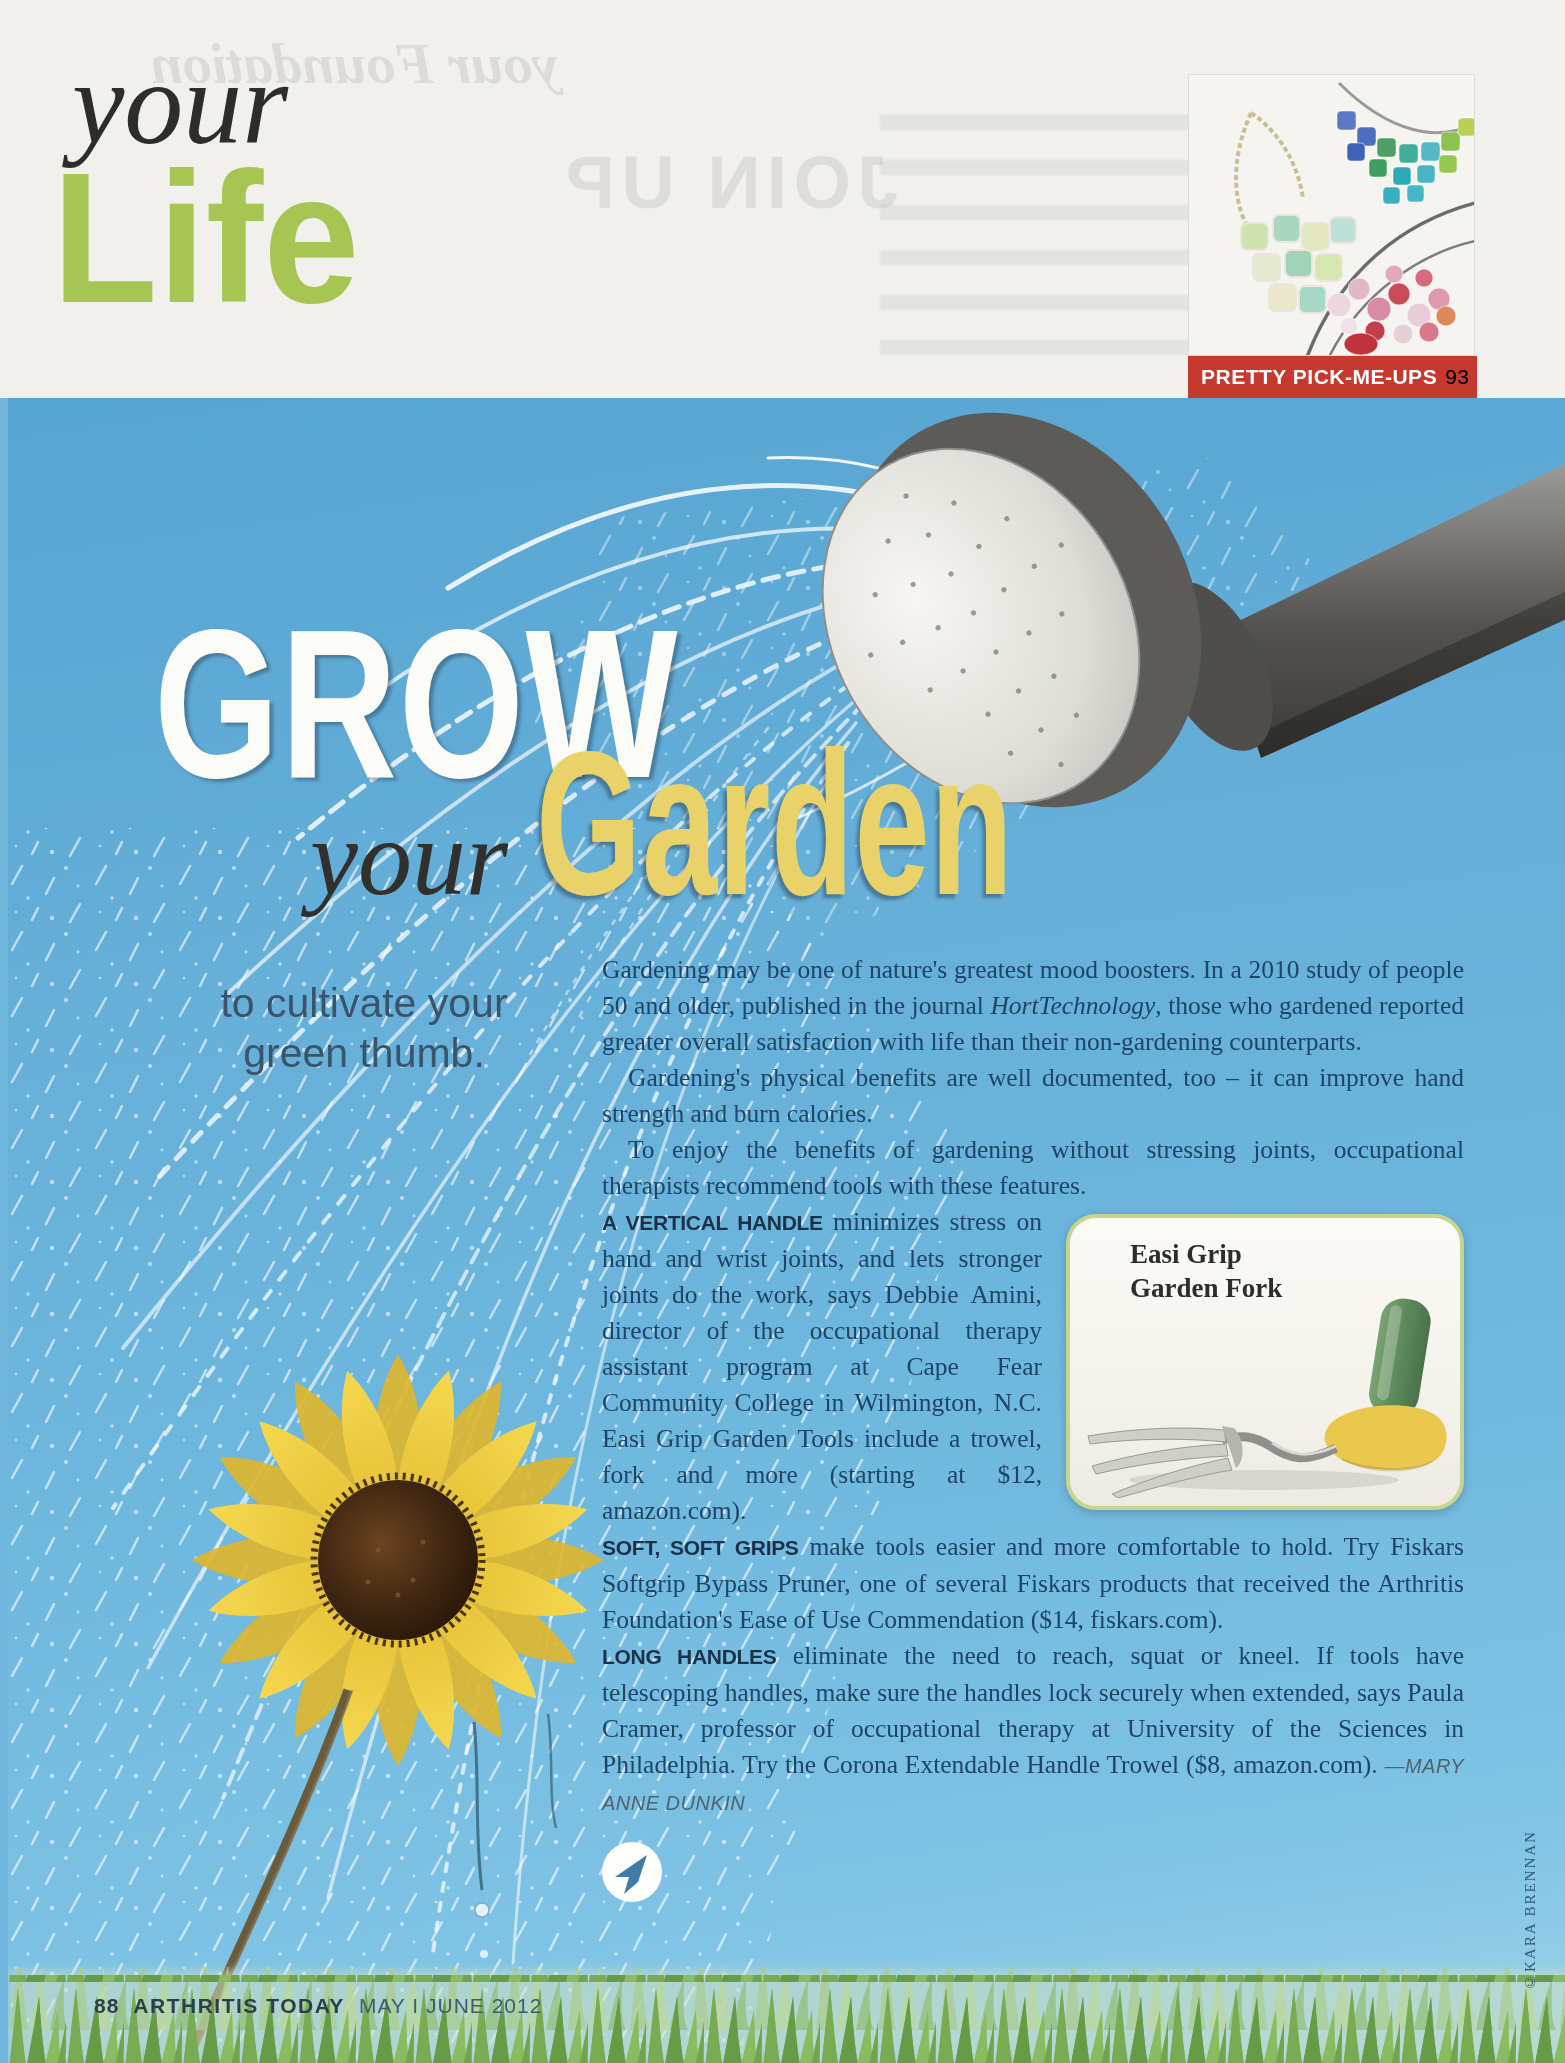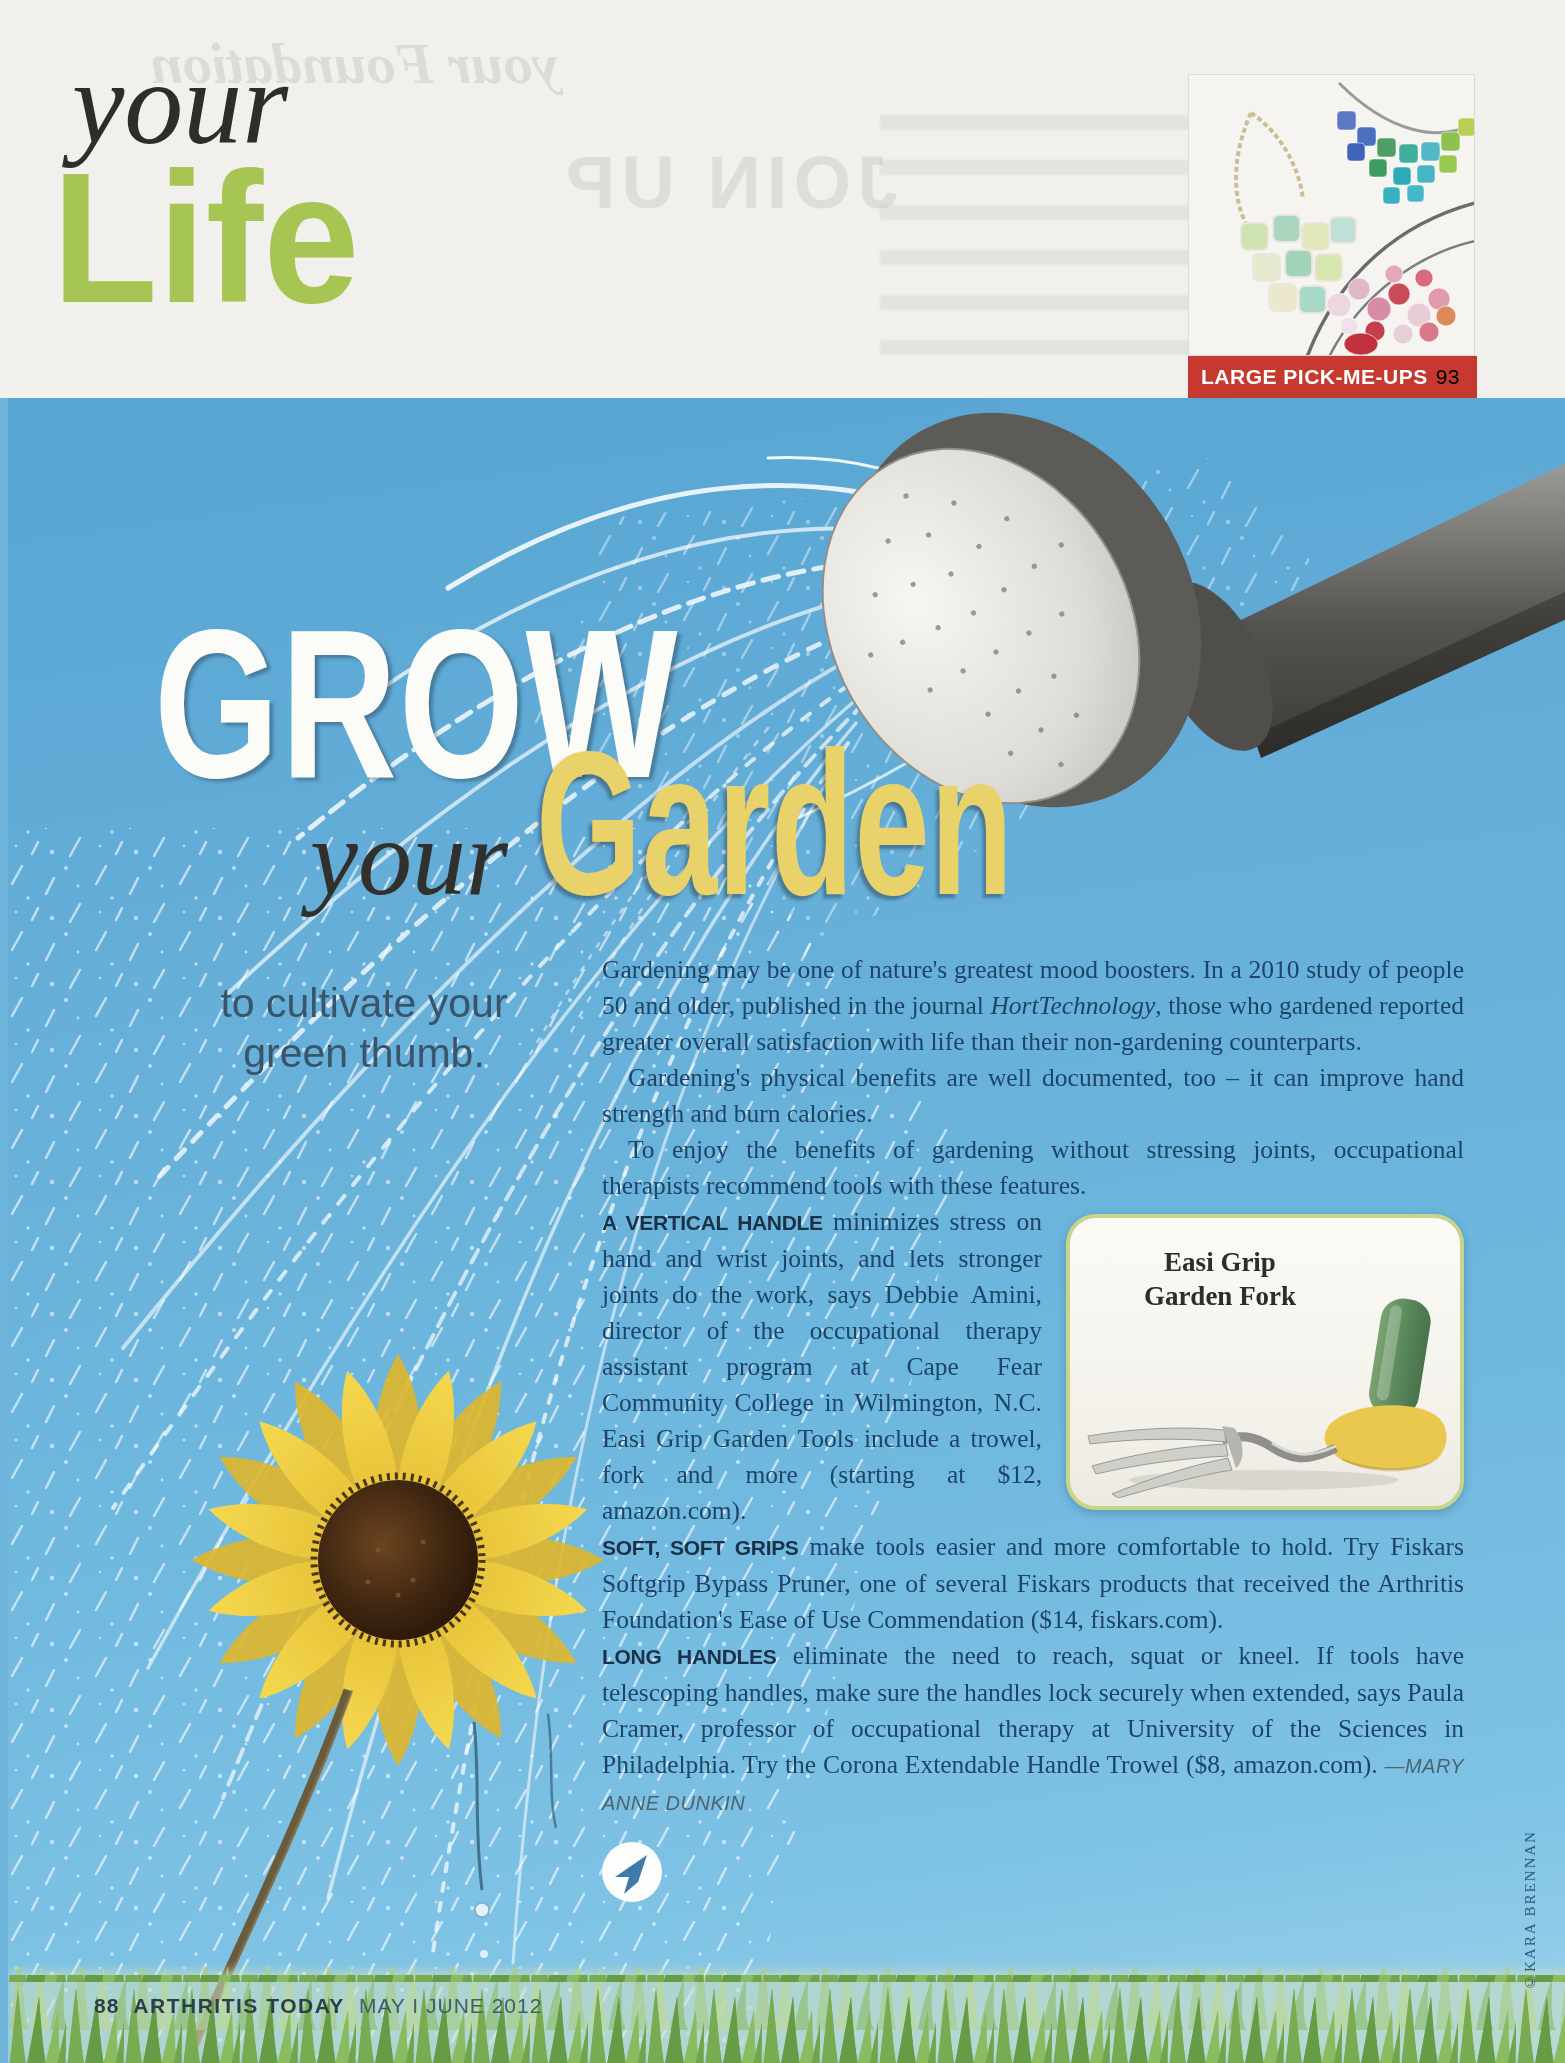--- a/index.html
+++ b/index.html
@@ -55,21 +55,21 @@
   .article p.ind{text-indent:26px;}
   .flabel{font-family:"Liberation Sans",sans-serif;font-weight:bold;font-size:21px;
       color:#1b3049;letter-spacing:-.3px;}
   .byline{font-family:"Liberation Sans",sans-serif;font-style:italic;font-size:20px;
       color:#4e6370;letter-spacing:.5px;}
 
   .product-box{float:right;width:398px;height:296px;margin:10px 0 8px 24px;
       border-radius:30px;border:4px solid #c6d58b;box-sizing:border-box;
       background:linear-gradient(180deg,#fbfaf6 0%,#f3f1ea 70%,#eceae2 100%);
       box-shadow:0 3px 8px rgba(20,40,60,.25);position:relative;}
-  .pb-label{position:absolute;left:60px;top:28px;width:180px;text-align:center;
+  .pb-label{position:absolute;left:60px;top:20px;width:180px;
       font-weight:bold;font-size:27px;line-height:1.25;color:#2d2d2b;text-indent:0;}
   .pb-label span{display:block;}
   .pb-art{position:absolute;left:4px;bottom:8px;}
 
   .tip{position:absolute;left:592px;top:1442px;display:flex;gap:18px;align-items:flex-start;}
   .tip-text{font-size:28px;line-height:1.35;color:#2c4d63;}
   .tip-text span{display:block;}
   .tip-link{font-weight:bold;display:inline !important;}
 
   .footer{position:absolute;left:86px;top:1596px;font-size:21px;color:#2c3f49;white-space:pre;}
@@ -143,21 +143,21 @@
             <circle cx="214" cy="259" r="10" fill="#e5d0d8"></circle>
             <circle cx="240" cy="257" r="10" fill="#d87888"></circle>
             <circle cx="160" cy="251" r="9" fill="#f0e2e8"></circle>
             <circle cx="205" cy="199" r="9" fill="#e2a9bb"></circle>
             <circle cx="235" cy="203" r="9" fill="#d96a7e"></circle>
             <circle cx="257" cy="241" r="10" fill="#dd8a58"></circle>
             <ellipse cx="172" cy="269" rx="17" ry="11" fill="#c0333e"></ellipse>
           </g>
         </svg>
       </div>
-      <div class="promo-banner"><span>LARGE PICK-ME-UPS</span><span class="pg">93</span></div>
+      <div class="promo-banner"><span>PRETTY PICK-ME-UPS</span><span class="pg">93</span></div>
     </div>
   </div>
 
   <div class="main">
 
     <svg class="scene" width="1565" height="1665" viewBox="0 0 1565 1665">
       <defs>
         <linearGradient id="metal" x1="0" y1="0" x2="0" y2="1">
           <stop offset="0" stop-color="#9c9c9a"></stop>
             <stop offset=".55" stop-color="#55534f"></stop>

